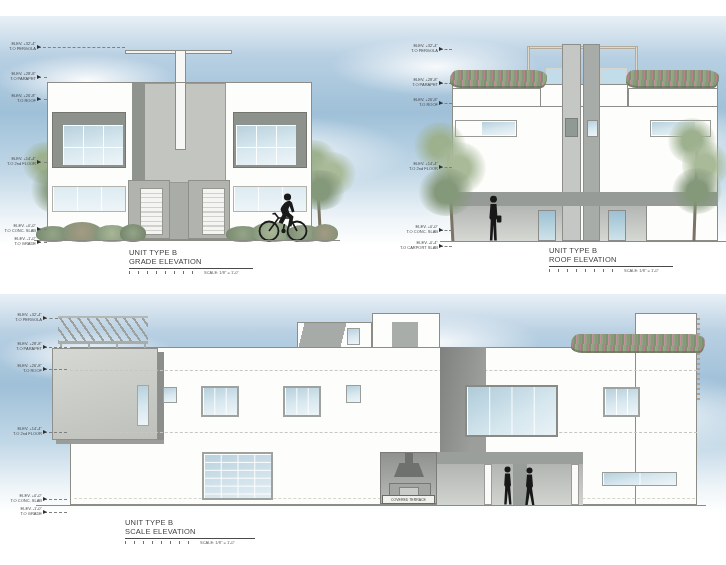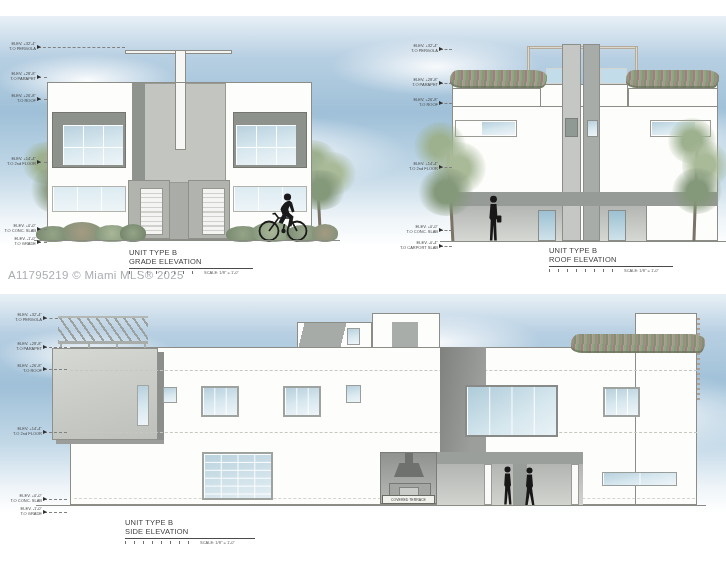--- a/index.html
+++ b/index.html
@@ -160,21 +160,20 @@
       <div class="t1">UNIT TYPE B</div>
       <div class="t1">GRADE ELEVATION</div>
       <div class="trule"></div>
       <div class="tscale">
         <div class="ticks"></div>
         <div class="tscale-text">SCALE: 1/8" = 1'-0"</div>
       </div>
     </div>
   </div>
 
-  <div class="watermark">A11795219 © Miami MLS® 2025</div>
 
   <div>
 
     <div class="wall" style="left:527px;top:46px;width:111px;height:3px;background:#ddd8cb;border-color:#b3ab9b;"></div>
     <div class="wall" style="left:527px;top:46px;width:3px;height:38px;background:#ddd8cb;border-color:#b3ab9b;"></div>
     <div class="wall" style="left:635px;top:46px;width:3px;height:38px;background:#ddd8cb;border-color:#b3ab9b;"></div>
 
     <div class="wall" style="left:452px;top:84px;width:266px;height:157px;"></div>
     <div class="wall" style="left:452px;top:88px;width:94px;height:19px;"></div>
     <div class="wall" style="left:628px;top:88px;width:90px;height:19px;"></div>
@@ -375,21 +374,21 @@
     </div>
     <div class="lead" style="left:44px;top:499px;width:23px;"></div>
     <div class="anno" style="left:6px;top:507px;width:36px;">
       <div>ELEV. -1'-0"</div>
       <div>T.O GRADE</div>
     </div>
     <div class="lead" style="left:44px;top:512px;width:23px;"></div>
 
     <div class="tblock" style="left:125px;top:519px;width:130px;">
       <div class="t1">UNIT TYPE B</div>
-      <div class="t1">SIDE ELEVATION</div>
+      <div class="t1">SCALE ELEVATION</div>
       <div class="trule"></div>
       <div class="tscale">
         <div class="ticks"></div>
         <div class="tscale-text">SCALE: 1/8" = 1'-0"</div>
       </div>
     </div>
   </div>
 
 </div>
 

